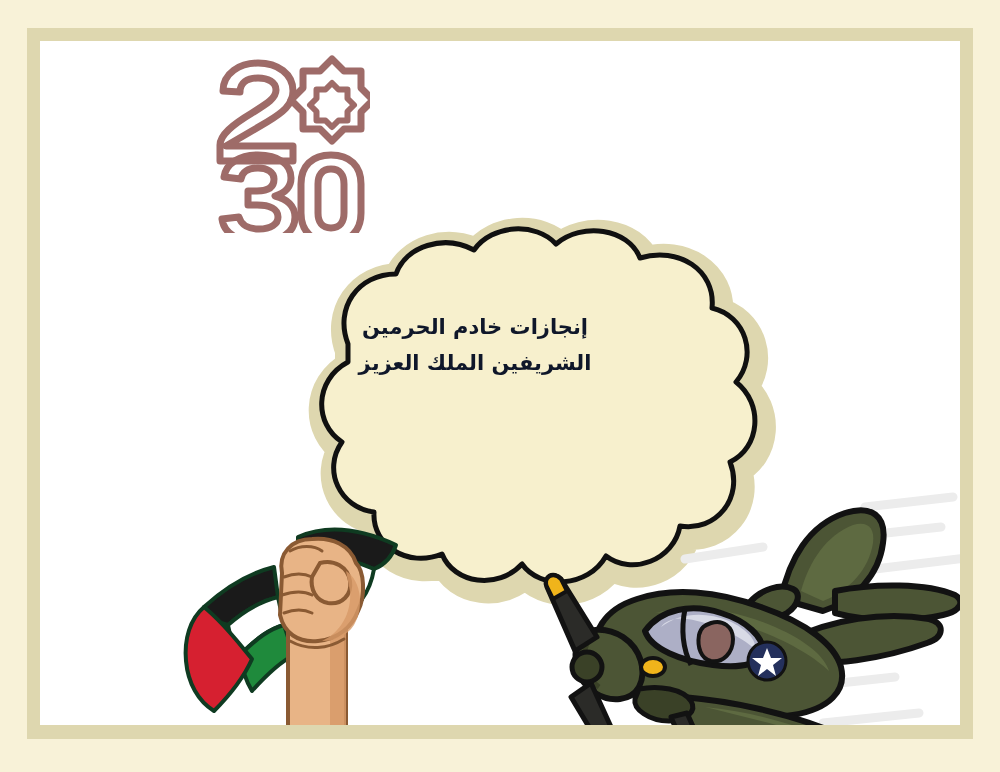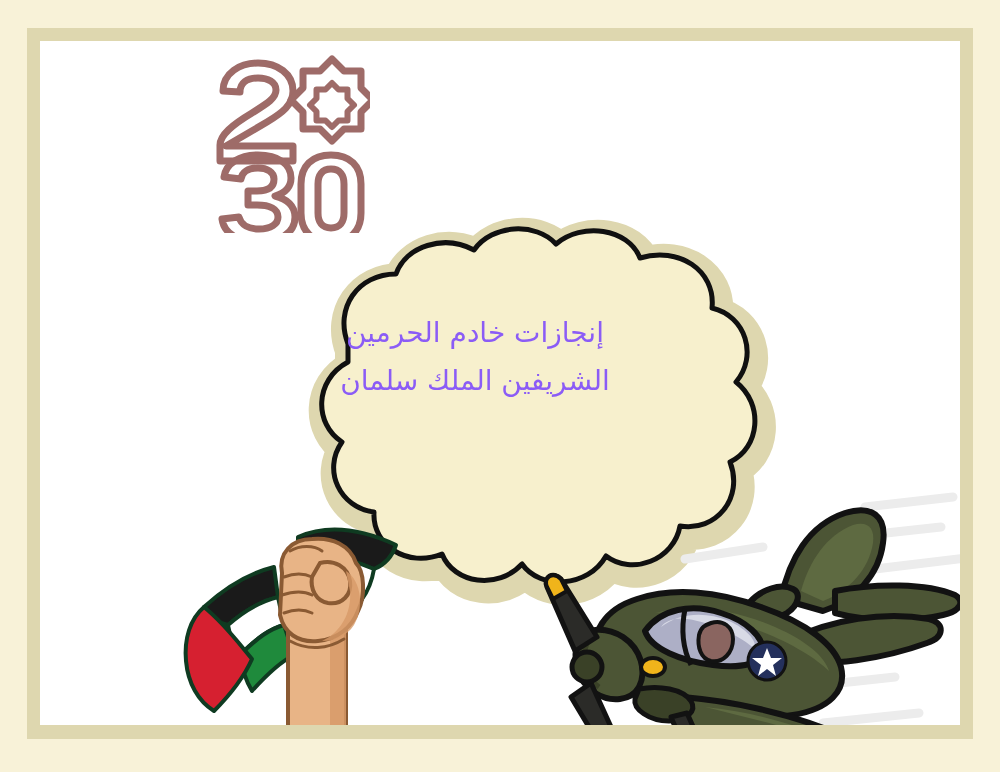--- a/index.html
+++ b/index.html
@@ -61,24 +61,24 @@
 
   .bubble-text {
     position: absolute;
     left: 235px;
     top: 268px;
     width: 400px;
     text-align: center;
     direction: rtl;
     unicode-bidi: embed;
     font-family: "DejaVu Sans", "Liberation Sans", sans-serif;
-    font-size: 28px;
-    font-weight: 400;
+    font-size: 21px;
+    font-weight: 700;
     line-height: 1.72;
-    color: #8b5cf6;
+    color: #0f172a;
     letter-spacing: 0;
   }
   .bubble-text .ln { display: block; white-space: nowrap; }
 
   
   .art-fist {
     position: absolute;
     left: 130px;
     top: 470px;
     width: 270px;
@@ -200,21 +200,21 @@
         </defs>
 
         <use href="#cloudpath" fill="#DED7AF" stroke="#DED7AF" stroke-width="34" stroke-linejoin="round" transform="translate(4,6)"></use>
 
         <use href="#cloudpath" fill="#F7F0CD" stroke="#101010" stroke-width="5" stroke-linejoin="round"></use>
       </svg>
     </div>
 
     <div class="bubble-text">
       <span class="ln">إنجازات خادم الحرمين</span>
-      <span class="ln">الشريفين الملك سلمان</span>
+      <span class="ln">الشريفين الملك العزيز</span>
     </div>
 
     <div class="art-fist">
       <svg width="270" height="260" viewBox="0 0 270 260" xmlns="http://www.w3.org/2000/svg">
 
         <g>
 
           <path d="M 128 26 C 160 12, 196 20, 226 34 C 222 46, 214 54, 204 58 C 176 46, 150 44, 128 52 Z" fill="#1A1A1A" stroke="#0F3B21" stroke-width="4" stroke-linejoin="round"></path>
           <path d="M 128 52 C 150 44, 176 46, 204 58 C 202 70, 198 80, 192 88 C 166 74, 146 72, 126 80 Z" fill="#FFFFFF" stroke="#0F3B21" stroke-width="4" stroke-linejoin="round"></path>
           <path d="M 126 80 C 146 72, 166 74, 192 88 C 186 102, 176 112, 164 116 C 146 102, 136 98, 122 104 Z" fill="#1F8A3C" stroke="#0F3B21" stroke-width="4" stroke-linejoin="round"></path>

